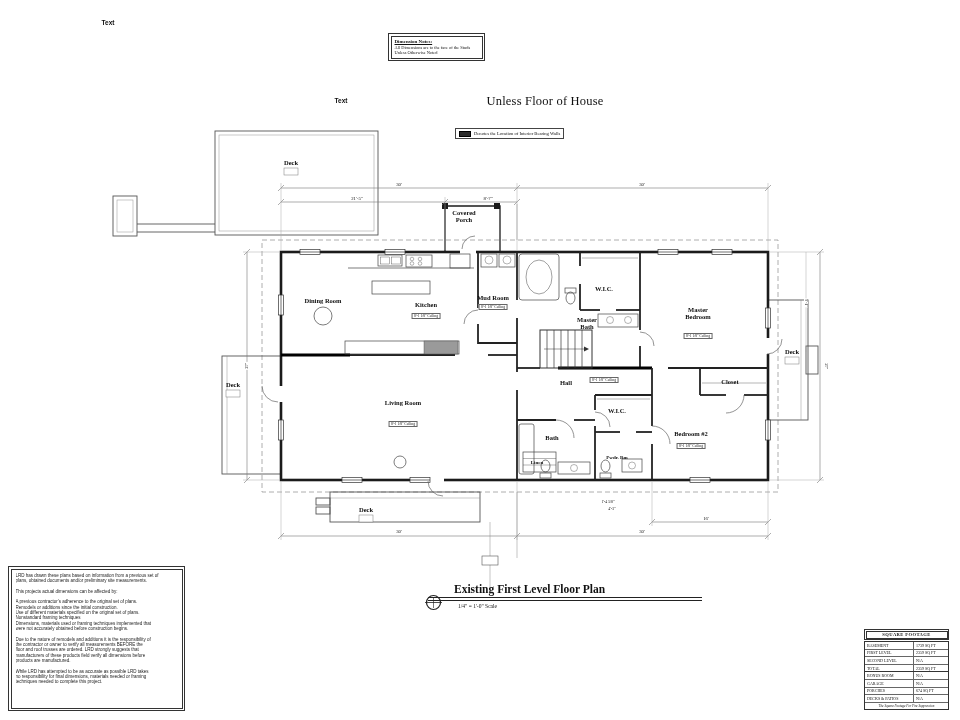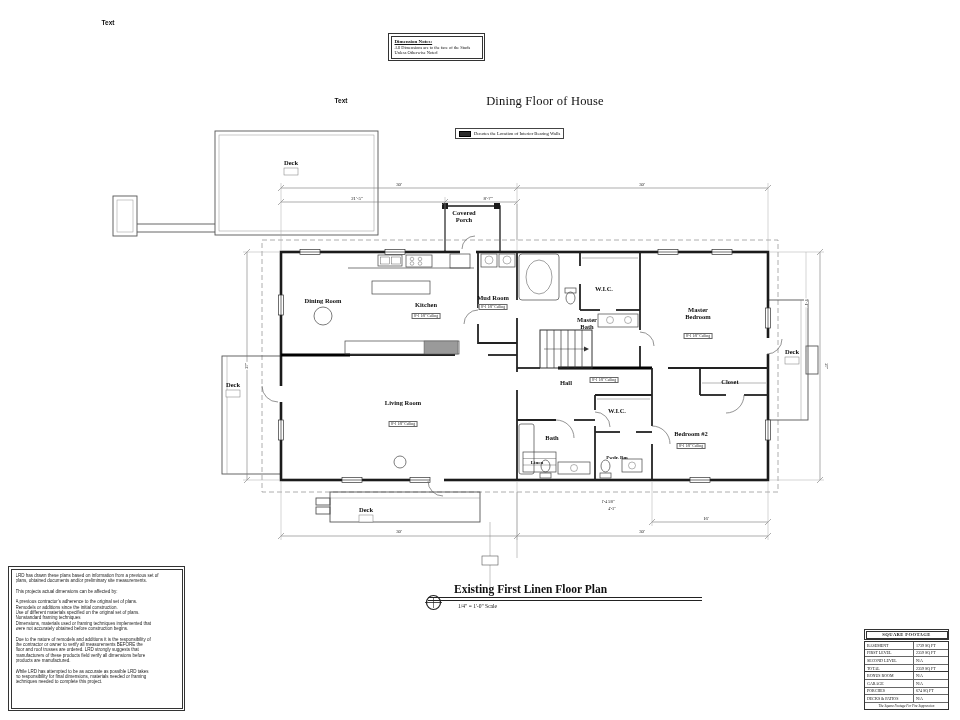--- a/index.html
+++ b/index.html
@@ -267,21 +267,21 @@
     <g stroke="#777" stroke-width="0.5" fill="#fff">
       <rect x="284" y="168" width="14" height="7"></rect>
       <rect x="226" y="390" width="14" height="7"></rect>
       <rect x="359" y="515" width="14" height="7"></rect>
       <rect x="785" y="357" width="14" height="7"></rect>
     </g>
   </svg>
 
   <div class="lbl stray" style="left:108px;top:22px">Text</div>
   <div class="lbl stray" style="left:341px;top:100px">Text</div>
-  <div class="lbl sheet-title" style="left:545px;top:101px">Dining Floor of House</div>
+  <div class="lbl sheet-title" style="left:545px;top:101px">Unless Floor of House</div>
 
   <div class="dimnotes">
     <div class="dimnotes-inner">
       <div class="dimnotes-title">Dimension Notes:</div>
       <div class="dimnotes-body">All Dimensions are to the face of the Studs Unless Otherwise Noted</div>
     </div>
   </div>
 
   <div class="legend">
     <span class="legend-swatch"></span>
@@ -327,21 +327,21 @@
   <div class="lbl dim" style="left:706px;top:518px">16'</div>
   <div class="lbl dim" style="left:612px;top:509px;font-size:3.8px">4'-3"</div>
   <div class="lbl dim" style="left:608px;top:502px;font-size:3.8px">1'-4 5/8"</div>
   <div class="lbl dim rot90" style="left:806px;top:303px;font-size:3.8px">9'-1"</div>
 
   <svg class="section-icon" width="17" height="17">
     <circle cx="8.5" cy="8.5" r="7" stroke="#222" stroke-width="1.2" fill="none"></circle>
     <line x1="0" y1="8.5" x2="17" y2="8.5" stroke="#222" stroke-width="0.8"></line>
     <line x1="8.5" y1="3" x2="8.5" y2="14" stroke="#222" stroke-width="0.6"></line>
   </svg>
-  <div class="plan-title">Existing First Linen Floor Plan</div>
+  <div class="plan-title">Existing First Level Floor Plan</div>
   <div class="plan-title-rule"></div>
   <div class="plan-scale">1/4" = 1'-0" Scale</div>
 
   <div class="disclaimer">
     <div class="disc-inner">
         <div class="disc-line">LRD has drawn these plans based on information from a previous set of</div>
         <div class="disc-line">plans, obtained documents and/or preliminary site measurements.</div>
         <div class="disc-line"></div>
         <div class="disc-line">This projects actual dimensions can be affected by:</div>
         <div class="disc-line"></div>

